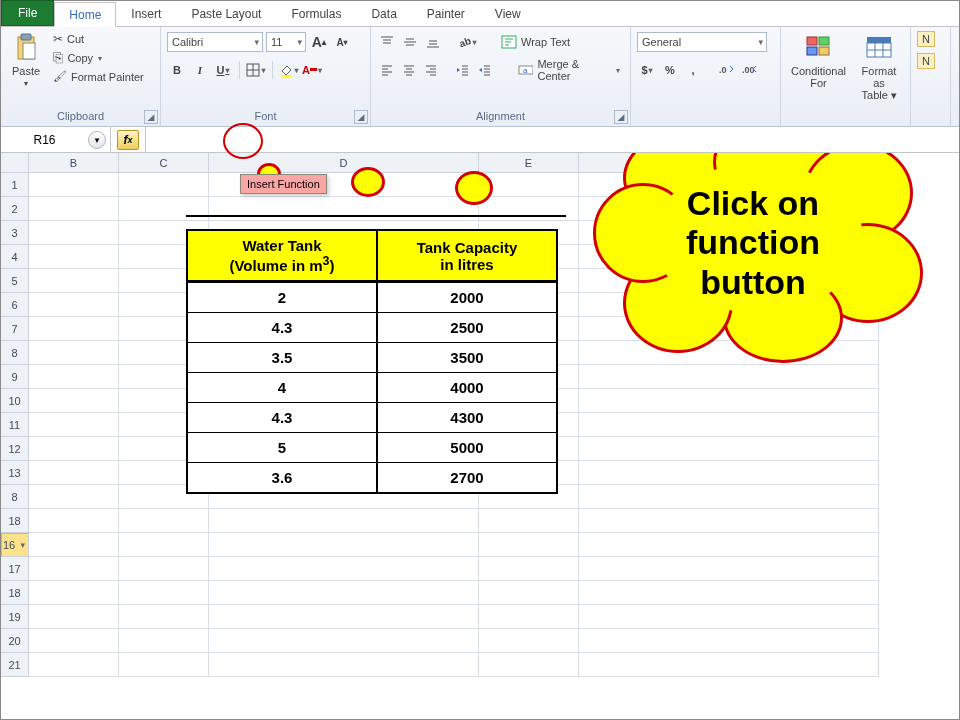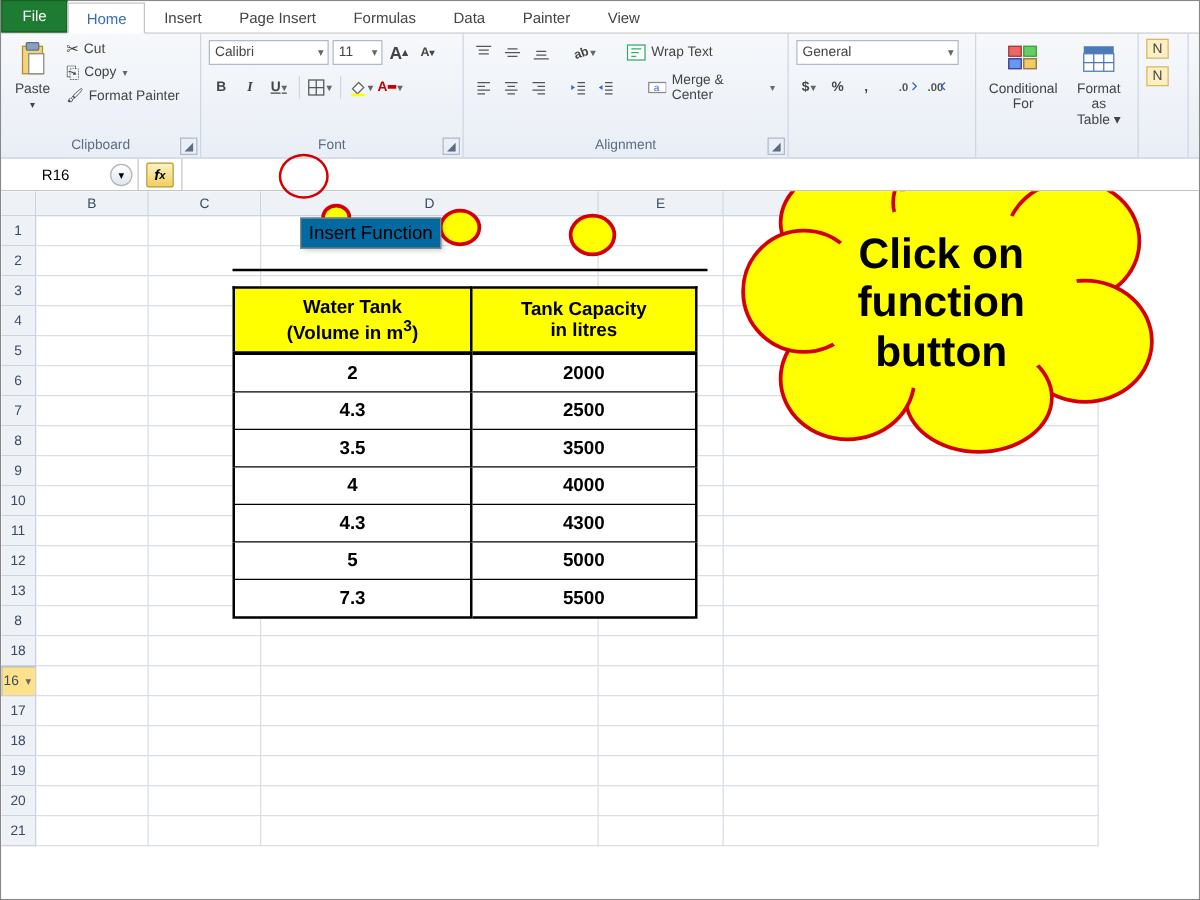--- a/index.html
+++ b/index.html
@@ -44,21 +44,21 @@
 .fbar { height:26px; border-bottom:1px solid #c5c5c5; display:flex; align-items:center; background:#fff;}
 .namebox { width:110px; border-right:1px solid #c5c5c5; height:100%; display:flex; align-items:center;}
 .namebox .nb-in { flex:1; text-align:center; font-size:12px; padding:2px;}
 .namebox .nb-dd { width:18px; height:18px; border:1px solid #b5b5b5; border-radius:9px; background:linear-gradient(#fff,#dfe6ef); display:flex; align-items:center; justify-content:center; font-size:9px; margin-right:4px; cursor:pointer;}
 .fxwrap { display:flex; align-items:center; height:100%; padding:0 6px; border-right:1px solid #c5c5c5; gap:4px;}
 .fx { width:22px; height:20px; background:linear-gradient(#fdf2c4,#f1cf5e); border:1px solid #b49328; border-radius:2px; display:flex; align-items:center; justify-content:center; font-style:italic; font-family:'Times New Roman',serif; font-size:12px; font-weight:bold; cursor:pointer; position:relative;}
 .fx-highlight { position:absolute; border:2.5px solid #d40000; border-radius:50%; width:40px; height:36px; left:222px; top:-4px; pointer-events:none; z-index:5;}
 .fbar-input { flex:1; height:100%; padding:2px 6px; font-size:12px;}
 
 
-.tooltip { position:absolute; left:240px; top:174px; background:#0369a1; border:1px solid #8a8a7b; padding:3px 6px; font-size:15px; z-index:20; box-shadow:2px 2px 4px rgba(0,0,0,0.2);}
+.tooltip { position:absolute; left:240px; top:174px; background:#fca5a5; border:1px solid #8a8a7b; padding:3px 6px; font-size:11px; z-index:20; box-shadow:2px 2px 4px rgba(0,0,0,0.2);}
 
 
 .gridwrap { flex:1; display:flex; overflow:hidden; position:relative; background:#fff;}
 .corner { width:28px; height:20px; background:#eef2f7; border-right:1px solid #c9d2de; border-bottom:1px solid #c9d2de;}
 .colhdrs { display:flex; height:20px;}
 .colhdr { background:#eef2f7; border-right:1px solid #c9d2de; border-bottom:1px solid #c9d2de; font-size:11px; color:#3a4a63; display:flex; align-items:center; justify-content:center;}
 .rowhdrs { width:28px;}
 .rowhdr { height:24px; background:#eef2f7; border-right:1px solid #c9d2de; border-bottom:1px solid #c9d2de; font-size:11px; color:#3a4a63; display:flex; align-items:center; justify-content:center;}
 .rowhdr.sel, .colhdr.sel { background:#fde28b;}
 .cells { position:relative;}
@@ -80,21 +80,21 @@
 </style>
 </head>
 <body>
 
 <div class="app">
 
   <div class="tabbar">
     <div class="tab-file">File</div>
     <div class="tab active">Home</div>
     <div class="tab">Insert</div>
-    <div class="tab">Page Insert</div>
+    <div class="tab">Paste Layout</div>
     <div class="tab">Formulas</div>
     <div class="tab">Data</div>
     <div class="tab">Painter</div>
     <div class="tab">View</div>
   </div>
 
   <div class="ribbon">
 
     <div class="group" style="width:160px">
       <div class="group-body">
@@ -563,22 +563,22 @@
           </tr>
           <tr>
             <td>4.3</td>
             <td>4300</td>
           </tr>
           <tr>
             <td>5</td>
             <td>5000</td>
           </tr>
           <tr>
-            <td>7.3</td>
-            <td>5500</td>
+            <td>3.6</td>
+            <td>2700</td>
           </tr>
         </tbody>
     </table>
 
     <div class="trail" style="left:256px; top:10px; width:24px; height:22px"></div>
     <div class="trail" style="left:350px; top:14px; width:34px; height:30px"></div>
     <div class="trail" style="left:454px; top:18px; width:38px; height:34px"></div>
 
     <div class="cloud" style="right:36px; top:-30px">
       <div class="bump" style="left:40px; top:10px; width:110px; height:90px"></div>

